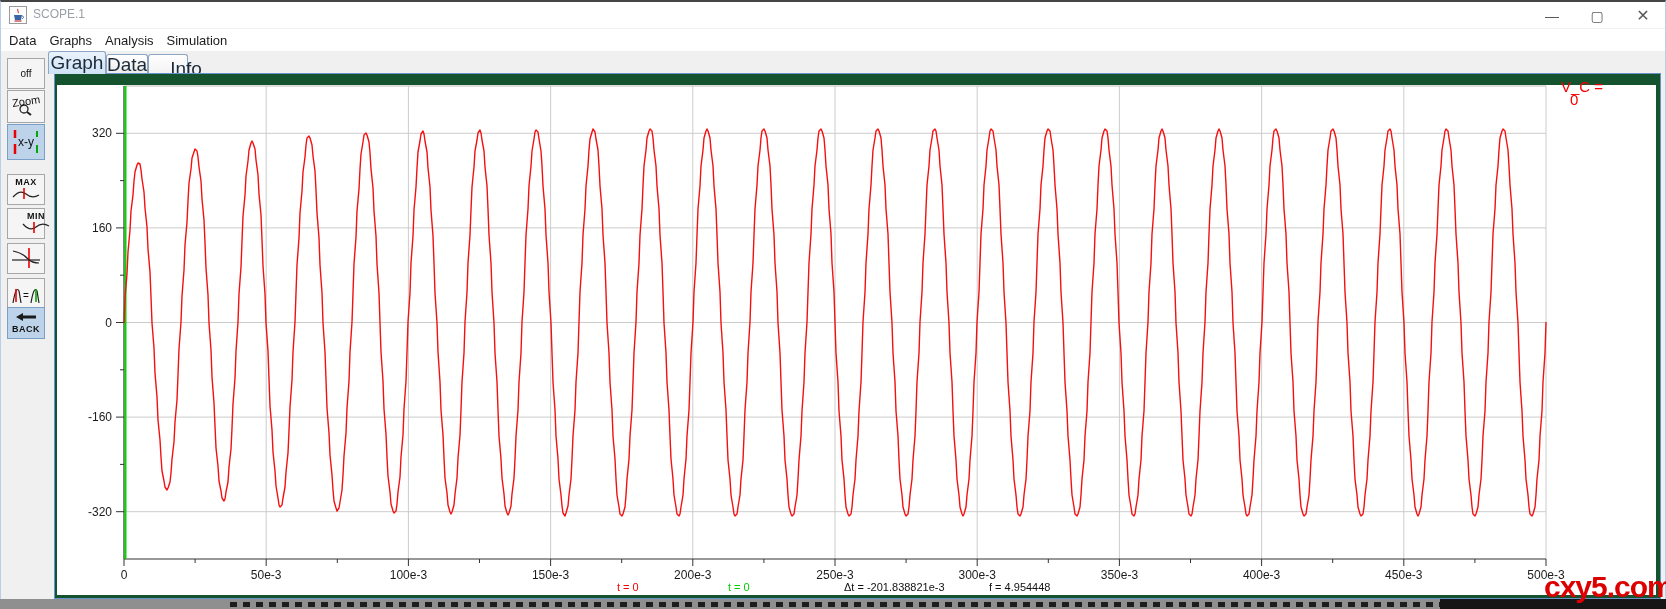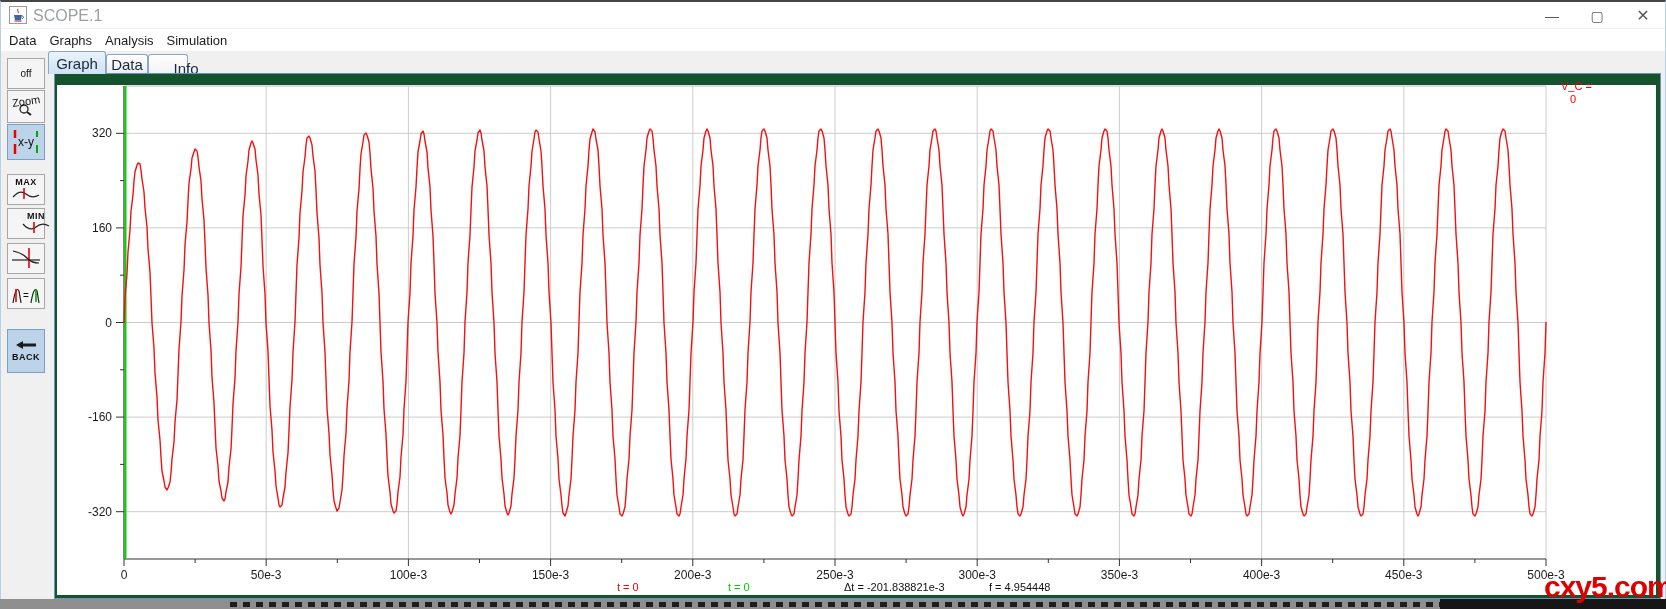--- a/index.html
+++ b/index.html
@@ -7,49 +7,49 @@
     position:relative;width:1666px;height:609px;overflow:hidden;
     font-family:"Liberation Sans",sans-serif;background:#f0f0f0;
   }
   
   #win{position:absolute;left:0;top:0;width:1666px;height:599px;background:#f0f0f0;
        border-top:2px solid #454545;box-sizing:border-box;
        border-left:1px solid #b9cfe8;border-right:1px solid #b9cfe8;}
   #titlebar{position:absolute;left:0;top:0;width:100%;height:26px;background:#ffffff;}
   #java-icon{position:absolute;left:8px;top:4px;width:18px;height:18px;border:1px solid #9a9a9a;
              background:#fdfdfd;box-sizing:border-box;}
-  #title-text{position:absolute;left:32px;top:5px;font-size:16px;color:#9aa0a6;}
+  #title-text{position:absolute;left:32px;top:5px;font-size:12px;color:#9aa0a6;}
   .winbtn{position:absolute;top:0;width:34px;height:27px;display:flex;align-items:center;
           justify-content:center;color:#5a5a5a;font-size:14px;}
   #btn-min{left:1534px;} #btn-max{left:1579px;} #btn-close{left:1625px;font-size:16px;}
   
   #menubar{position:absolute;left:0;top:27px;width:100%;height:22px;background:#ffffff;
            display:flex;align-items:center;gap:13px;padding-left:8px;box-sizing:border-box;}
   .menu-item{font-size:13px;color:#1b1b1b;}
   
   .tbtn{position:absolute;left:6px;width:38px;box-sizing:border-box;border:1px solid #a6a6a6;
         background:#f5f5f5;display:flex;flex-direction:column;align-items:center;
         justify-content:center;font-size:11px;color:#111;}
   .tbtn.active{background:#bdd3ea;border-color:#7aa0c8;}
   .tbtn .cap{font-size:10px;color:#111;}
   .tbtn .cap.small{font-size:9px;font-weight:bold;letter-spacing:.5px;}
   
   .tab{position:absolute;box-sizing:border-box;border:1px solid #8ca6c4;border-bottom:none;
-       border-radius:3px 3px 0 0;font-size:15px;color:#1b2a3a;display:flex;align-items:center;
+       border-radius:3px 3px 0 0;font-size:19px;color:#1b2a3a;display:flex;align-items:center;
        justify-content:center;background:linear-gradient(#ffffff,#ececec);}
   #tab-graph{left:47px;top:49px;width:58px;height:23px;background:linear-gradient(#eaf3fc,#cfe2f5);z-index:5;}
   #tab-data{left:105px;top:52px;width:42px;height:20px;}
   #tab-info{left:147px;top:52px;width:40px;height:28px;padding-left:36px;}
   
   #panel{position:absolute;left:53px;top:71px;width:1607px;height:526px;box-sizing:border-box;
          border:1px solid #6791c9;background:#14532d;}
   #panel-inner{position:absolute;left:2px;top:11px;right:4px;bottom:3px;background:#ffffff;}
   #plot-svg{position:absolute;left:0;top:0;}
   
-  #legend{position:absolute;left:1560px;top:78px;color:#f40000;font-size:11px;line-height:13px;}
+  #legend{position:absolute;left:1560px;top:78px;color:#f40000;font-size:15px;line-height:13px;}
   #legend .l2{padding-left:9px;}
   
   .status{position:absolute;top:579px;font-size:11px;white-space:nowrap;}
   #st-t-red{left:616px;color:#f40000;}
   #st-t-green{left:727px;color:#00cf00;}
   #st-dt{left:843px;color:#111;}
   #st-f{left:988px;color:#111;}
   
   #bottom-band{position:absolute;left:0;top:597px;width:1666px;height:2px;background:#a9c4e2;}
   #outside{position:absolute;left:0;top:599px;width:1666px;height:10px;background:#8f8f8f;}
@@ -142,21 +142,21 @@
       <span>
         <svg width="30" height="24" viewBox="0 0 30 24">
           <path d="M2 22 Q5 4 8 10 L10 22" fill="none" stroke="#222" stroke-width="1.2"></path>
           <path d="M20 22 Q23 4 26 10 L28 22" fill="none" stroke="#222" stroke-width="1.2"></path>
           <line x1="5" y1="8" x2="5" y2="21" stroke="#e00" stroke-width="1.6"></line>
           <line x1="25" y1="8" x2="25" y2="21" stroke="#0a0" stroke-width="1.6"></line>
           <text x="15" y="18" text-anchor="middle" font-size="10" fill="#111" font-family="Liberation Sans,sans-serif">=</text>
         </svg>
       </span>
     </div>
-    <div class="tbtn active" style="top:327px;height:44px;">
+    <div class="tbtn active" style="top:305px;height:32px;">
       <span>
         <svg width="22" height="10" viewBox="0 0 22 10">
             <path d="M1 5 L8 1 L8 3.5 L21 3.5 L21 6.5 L8 6.5 L8 9 Z" fill="#1a1a1a"></path>
           </svg>
       </span>
       <span class="cap small">BACK</span>
     </div>
 
     <div class="tab" id="tab-graph">Graph</div>
     <div class="tab" id="tab-data">Data</div>

